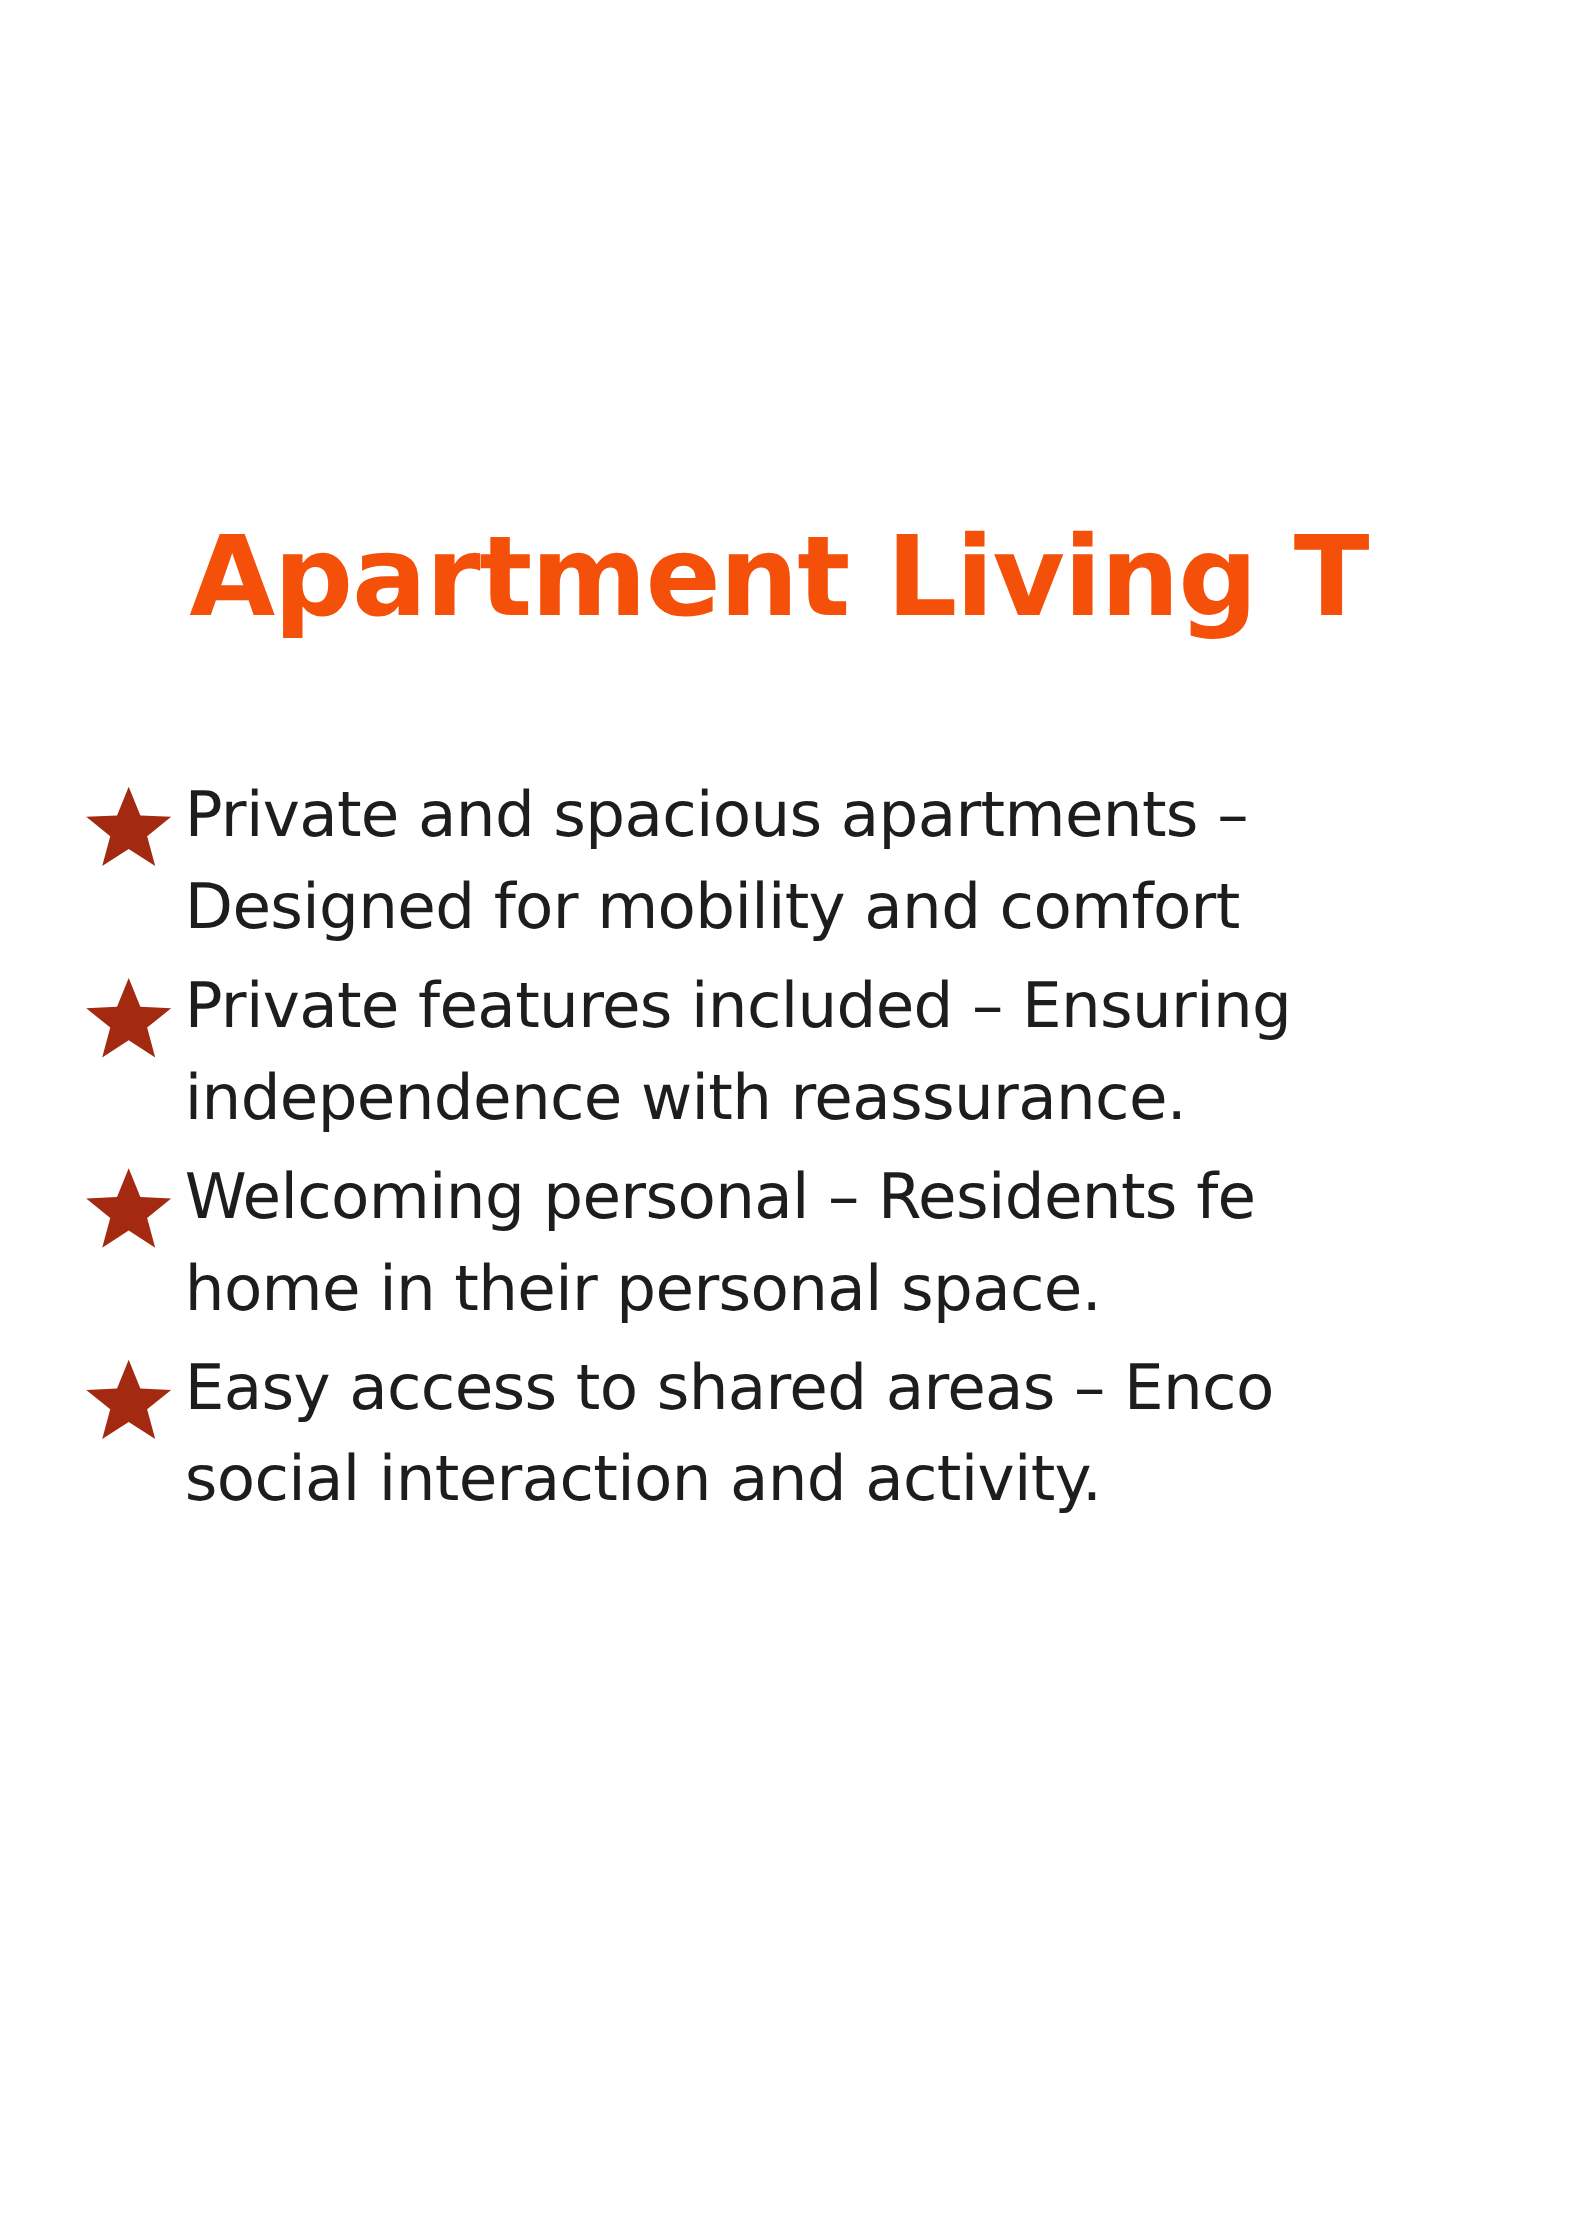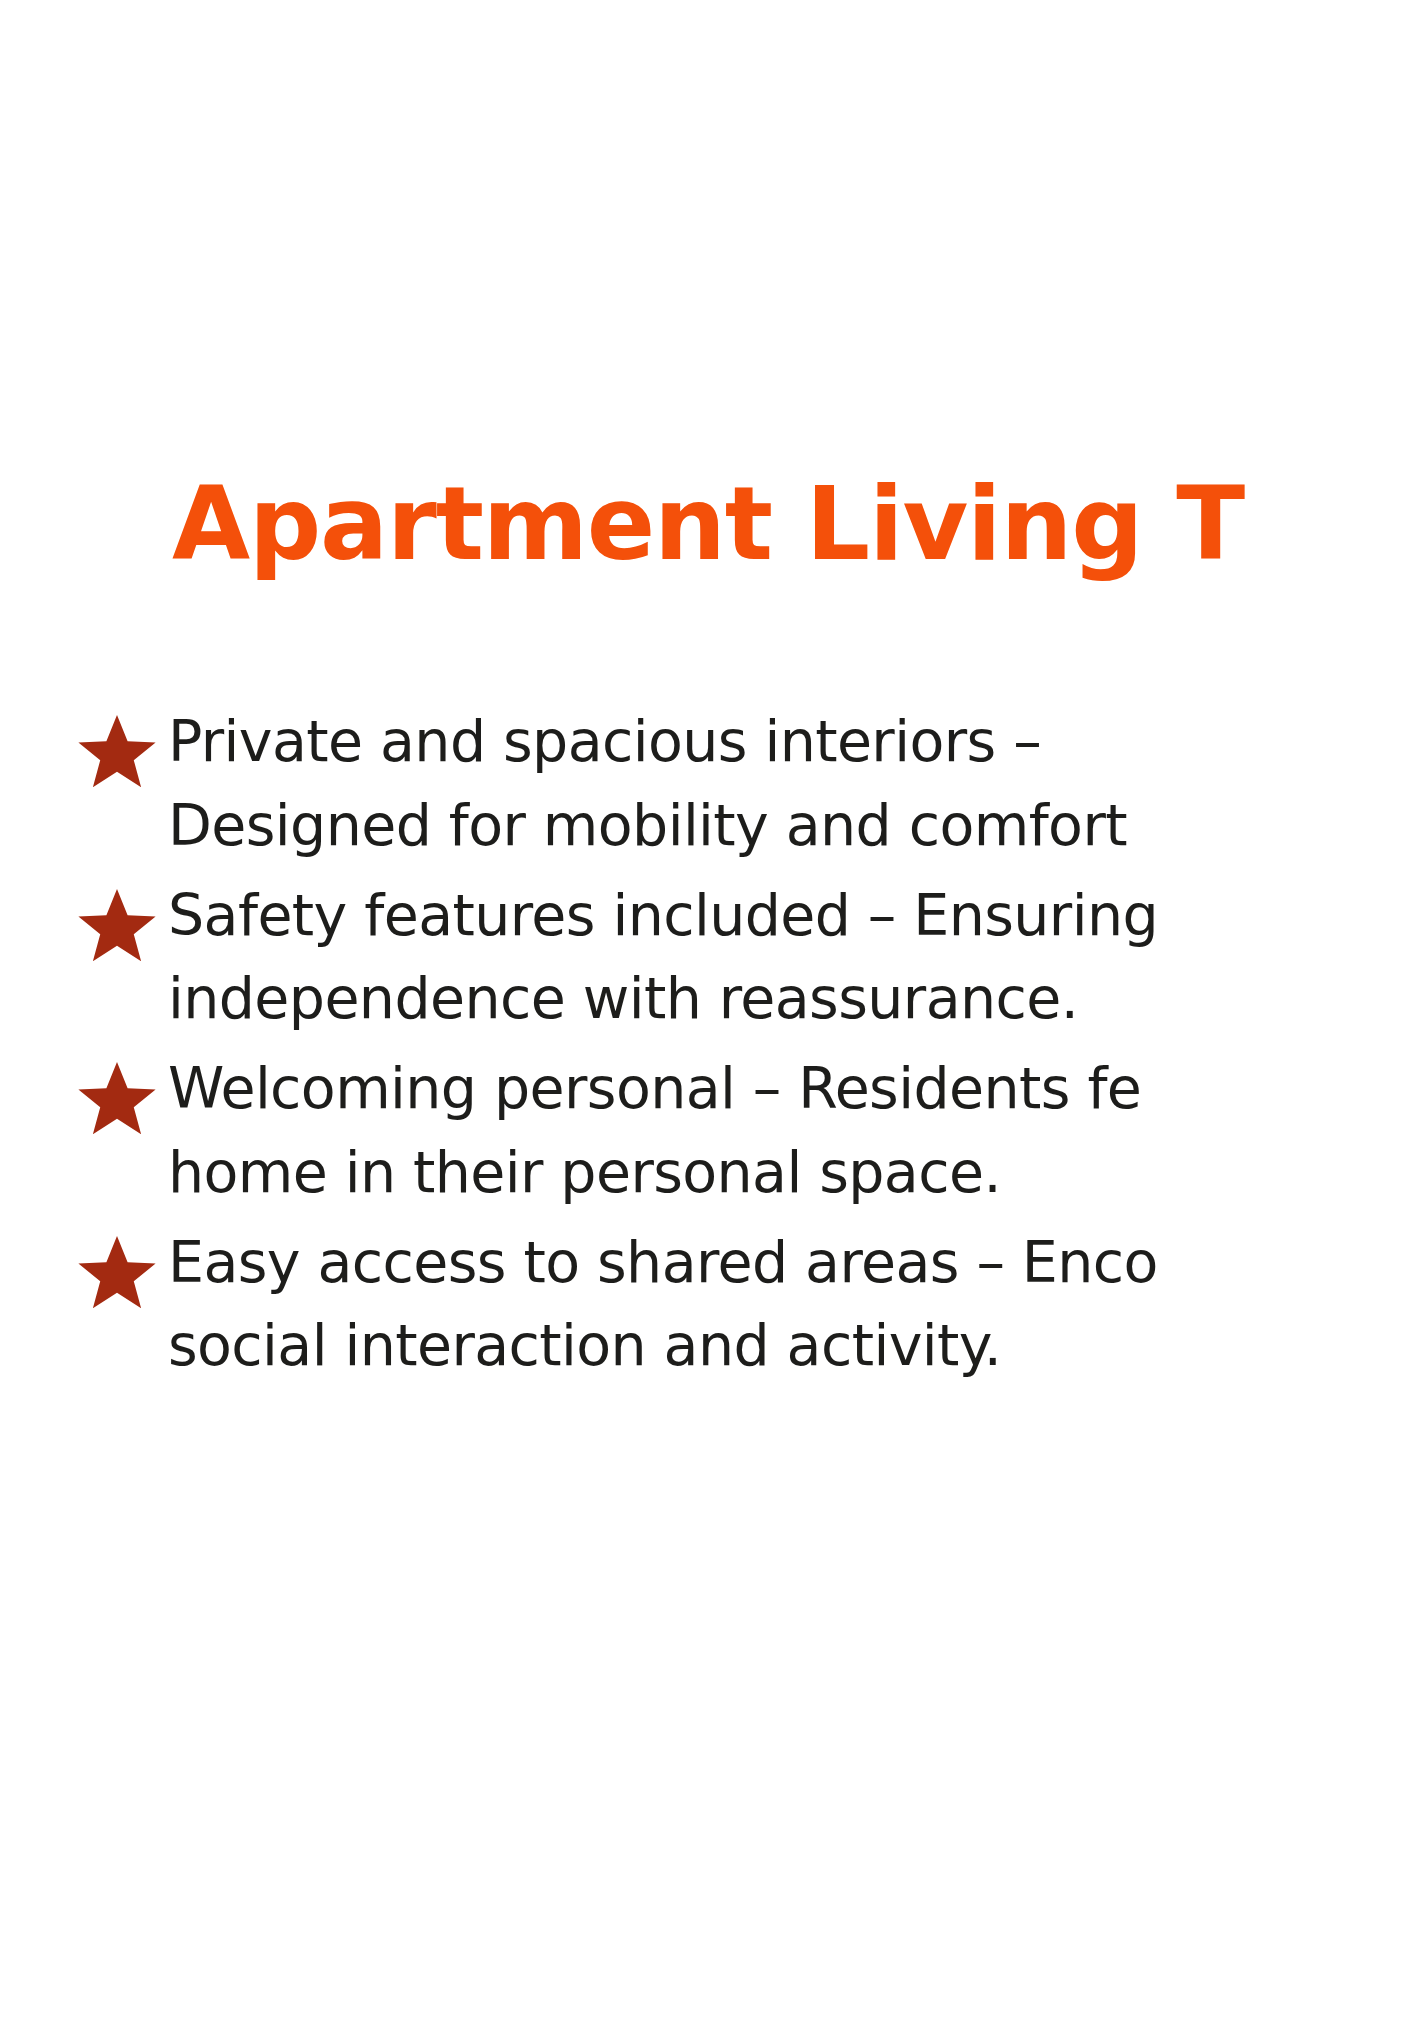--- a/index.html
+++ b/index.html
@@ -91,33 +91,33 @@
 
   <ul id="bullet-list" style="list-style:none;margin:0;padding:0;">
 
     <li class="bullet-item">
       <span class="star-icon">
         <svg viewBox="0 0 100 96" aria-hidden="true">
           <polygon fill="currentColor" points="50,2 63.6,35.5 99.5,37.2 71.5,59.8 80.9,94.5 50,74.6 19.1,94.5 28.5,59.8 0.5,37.2 36.4,35.5"></polygon>
         </svg>
       </span>
       <span class="bullet-text">
-        <span class="line1">Private and spacious interiors –</span>
+        <span class="line1">Private and spacious apartments –</span>
         <span class="line2">Designed for mobility and comfort</span>
       </span>
     </li>
 
     <li class="bullet-item">
       <span class="star-icon">
         <svg viewBox="0 0 100 96" aria-hidden="true">
           <polygon fill="currentColor" points="50,2 63.6,35.5 99.5,37.2 71.5,59.8 80.9,94.5 50,74.6 19.1,94.5 28.5,59.8 0.5,37.2 36.4,35.5"></polygon>
         </svg>
       </span>
       <span class="bullet-text">
-        <span class="line1">Safety features included – Ensuring</span>
+        <span class="line1">Private features included – Ensuring</span>
         <span class="line2">independence with reassurance.</span>
       </span>
     </li>
 
     <li class="bullet-item">
       <span class="star-icon">
         <svg viewBox="0 0 100 96" aria-hidden="true">
           <polygon fill="currentColor" points="50,2 63.6,35.5 99.5,37.2 71.5,59.8 80.9,94.5 50,74.6 19.1,94.5 28.5,59.8 0.5,37.2 36.4,35.5"></polygon>
         </svg>
       </span>

